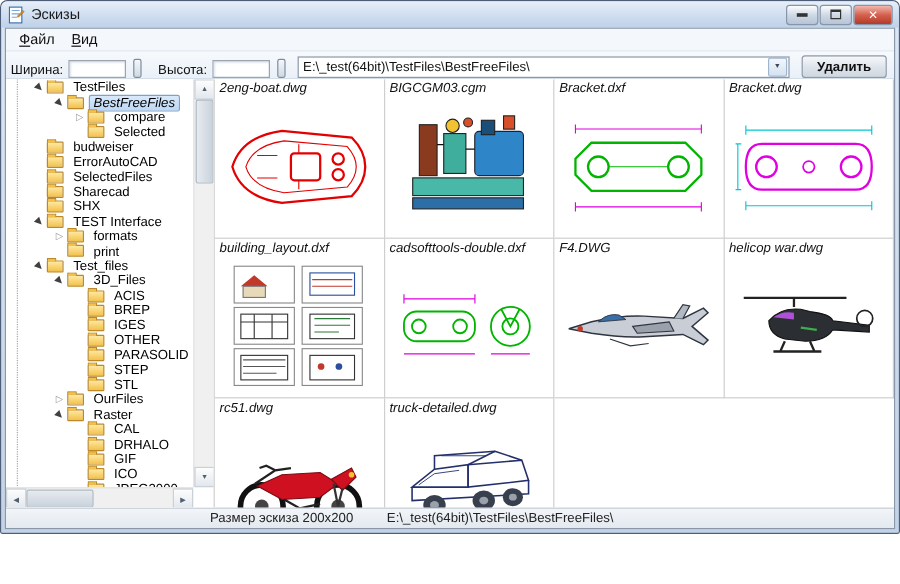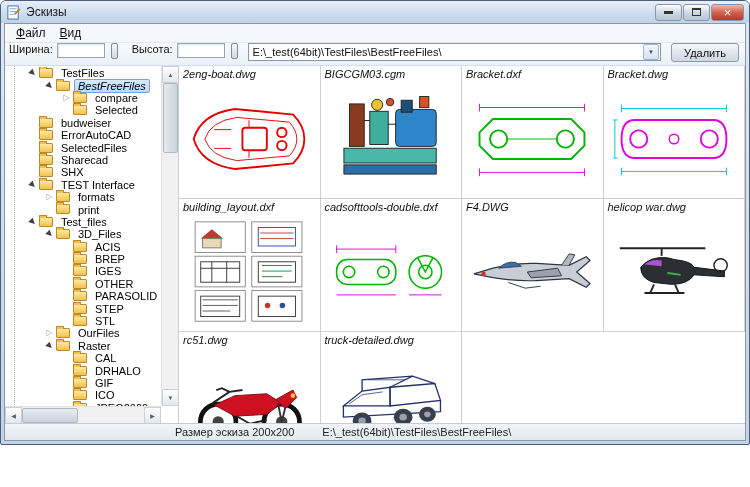--- a/index.html
+++ b/index.html
@@ -18,32 +18,32 @@
   .wbtn.close { background:linear-gradient(#f2b6ad,#d4614d 50%,#b13a28); color:#fff; width:33px; font-size:13px; }
   .glyph-min { width:9px; height:3px; background:#333; display:block; }
   .glyph-max { width:9px; height:8px; border:1px solid #333; border-top-width:2px; display:block; }
   
   .frame { margin:0 3px 3px; flex:1; border:1px solid #8a97a8; background:#f4f7fb;
            display:flex; flex-direction:column; overflow:hidden; }
   .menubar { height:19px; background:#f4f7fb; display:flex; align-items:center; padding:0 4px;
              border-bottom:1px solid #e0e6ee; }
   .menu-item { font-size:12px; padding:1px 7px; color:#111; }
   .menu-item::first-letter { text-decoration:underline; }
-  .toolbar { height:23px; display:flex; align-items:flex-start; padding:0 4px; gap:4px;
+  .toolbar { height:23px; display:flex; align-items:flex-end; padding:0 4px; gap:4px;
              background:linear-gradient(#f7fafd,#e9f0f8); border-bottom:1px solid #d5dde7; }
   .tb-label { font-size:11px; color:#111; }
   .slider-track { width:48px; height:15px; background:#fff; border:1px solid #9aa5b1; box-shadow:inset 1px 1px 2px #d9dee5; }
   .slider-thumb { width:7px; height:16px; background:linear-gradient(#f5f8fb,#cfd8e2); border:1px solid #7d8b9b; border-radius:2px; margin-left:2px; }
   .combo { flex:1; height:18px; background:#fff; border:1px solid #8a97a8; display:flex; align-items:center; margin-left:6px; }
   .combo-text { flex:1; font-size:11px; padding:0 4px; color:#111; white-space:nowrap; overflow:hidden; }
   .combo-btn { width:16px; height:16px; margin:0 1px; border:1px solid #9fb4cd; border-radius:2px;
                background:linear-gradient(#f2f7fc,#d4e2f0); font-size:6px; color:#3a4a5c;
                display:flex; align-items:center; justify-content:center; }
   .btn { height:19px; padding:0 12px; margin:0 2px 0 6px; font-size:11px; color:#111;
-         border:1px solid #8e9aa8; border-radius:3px; background:linear-gradient(#f6f8fa,#dde3ea 55%,#cfd7e0); }
+         border:1px solid #8e9aa8; border-radius:3px; background:linear-gradient(#f6f8fa,#dde3ea 55%,#cfd7e0);font-weight:bold; }
   
   .main { flex:1; display:flex; overflow:hidden; background:#fff; }
   .tree-panel { width:174px; flex:none; position:relative; background:#fff; border-right:1px solid #cfcfcf; overflow:hidden; }
   .tree-rows { position:absolute; top:1px; left:0; right:17px; bottom:17px; overflow:hidden; }
   .rootline { position:absolute; left:9px; top:0; bottom:16px; border-left:1px dotted #a8a8a8; }
   .trow { display:flex; align-items:center; height:12.4px; font-size:11px; white-space:nowrap; }
   .lv0 { padding-left:22px; } .lv1 { padding-left:39px; } .lv2 { padding-left:56px; }
   .exp { width:11px; flex:none; text-align:center; font-size:8px; color:#9a9a9a; line-height:1; }
   .exp.open { color:#404040; transform:rotate(45deg); }
   .fico { width:14px; height:10px; flex:none; position:relative; margin:0 4px 0 1px;

